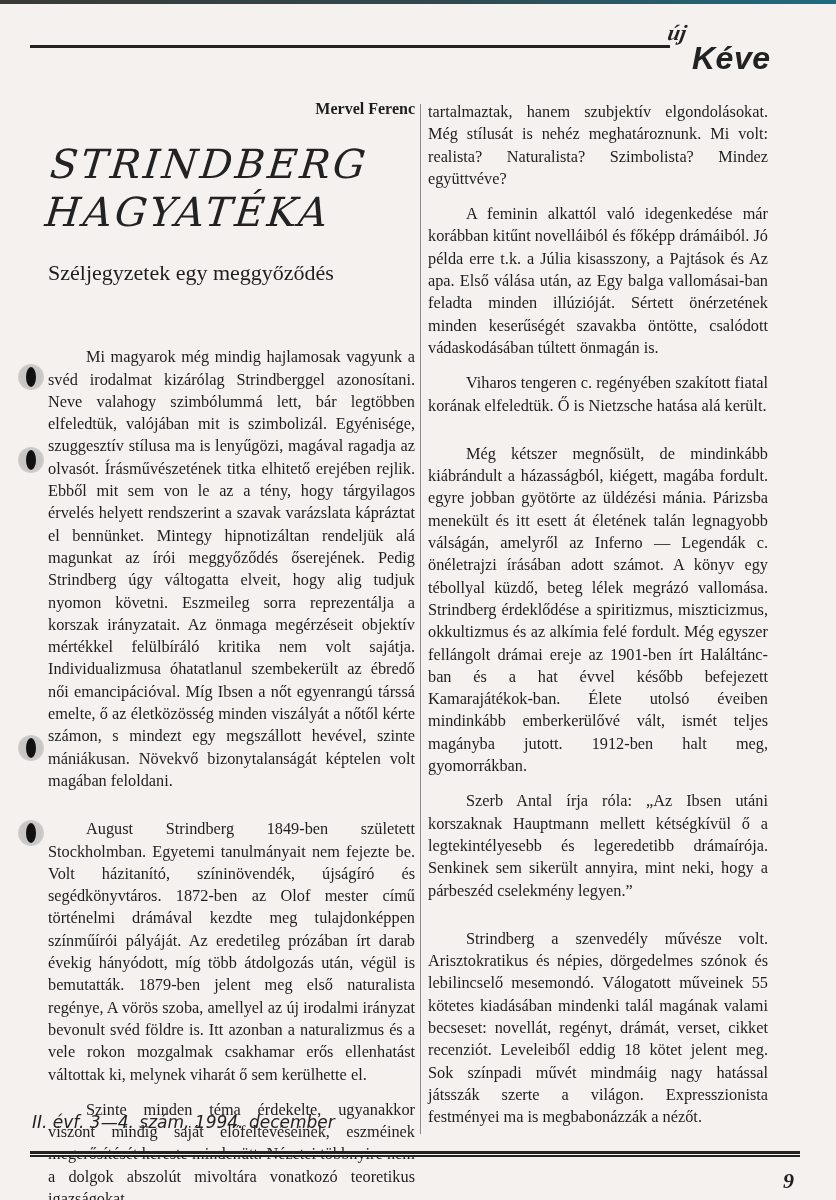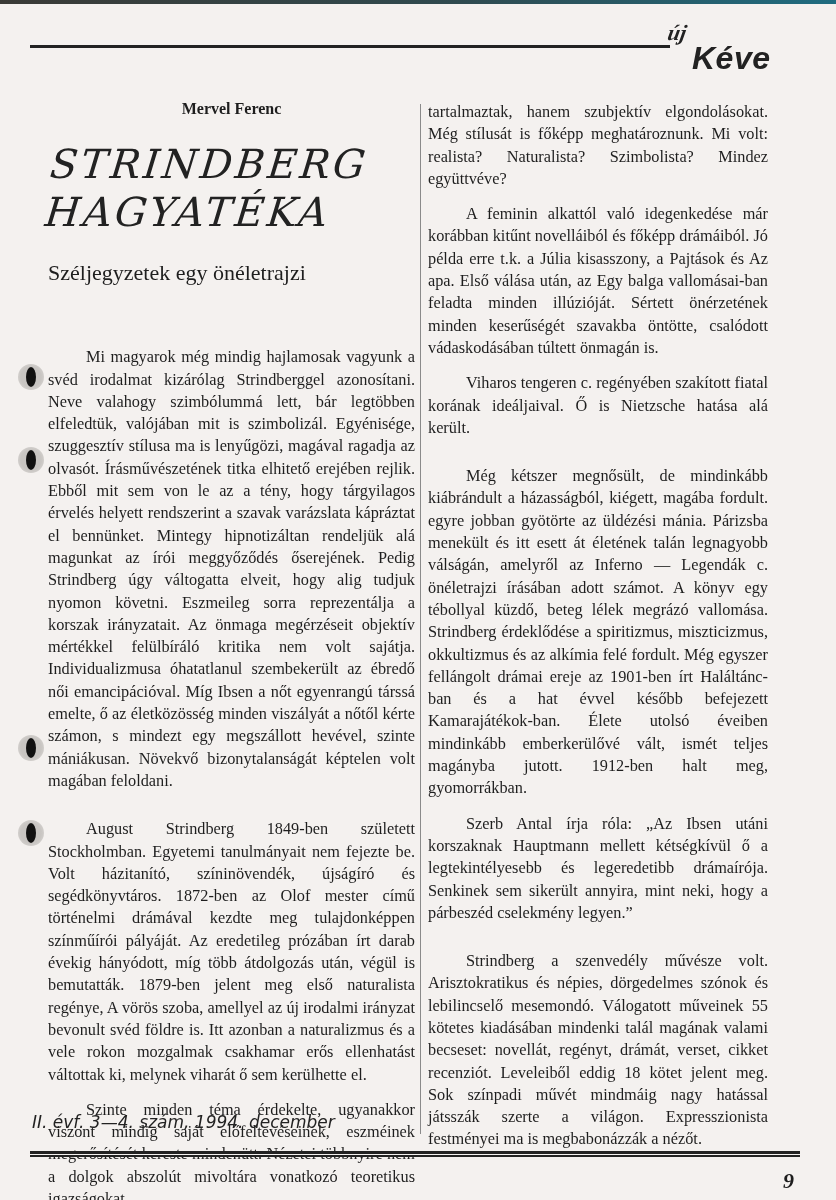--- a/index.html
+++ b/index.html
@@ -35,21 +35,21 @@
     position: absolute; top: 98px;
     font-size: 16.3px; line-height: 22.3px; text-align: justify;
   }
   .col-left { left: 48px; width: 367px; }
   .col-right { left: 428px; width: 340px; top: 101px; }
   .col-divider {
     position: absolute; left: 420px; top: 104px; width: 1px; height: 1030px;
     background: #8a8a8a;
   }
   .author {
-    font-weight: bold; font-size: 16px; margin: 0 0 20px 0; text-align: center;
+    font-weight: bold; font-size: 16px; margin: 0 0 20px 0; text-align: right;
   }
   .title {
     font-family: "DejaVu Serif", serif; font-style: italic;
     font-size: 40px; line-height: 48px; letter-spacing: 3px; color: #222;
     margin: 0 0 24px 0; text-align: left; font-weight: normal;
     transform: skewX(-6deg);
   }
   .subtitle {
     font-size: 22px; margin: 0 0 60px 0; text-align: left; line-height: 26px;
   }
@@ -97,32 +97,32 @@
 <div class="hole" style="top:447px"></div>
 <div class="hole" style="top:735px"></div>
 <div class="hole" style="top:820px"></div>
 
 <div class="col col-left">
   <div class="author">Mervel Ferenc</div>
   <div class="title">
     <div>STRINDBERG</div>
     <div>HAGYATÉKA</div>
   </div>
-  <div class="subtitle">Széljegyzetek egy önéletrajzi</div>
+  <div class="subtitle">Széljegyzetek egy meggyőződés</div>
   <p>Mi magyarok még mindig hajlamosak vagyunk a svéd irodalmat kizárólag Strindberggel azonosítani. Neve valahogy szimbólummá lett, bár legtöbben elfeledtük, valójában mit is szimbolizál. Egyénisége, szuggesztív stílusa ma is lenyűgözi, magával ragadja az olvasót. Írásművészetének titka elhitető erejében rejlik. Ebből mit sem von le az a tény, hogy tárgyilagos érvelés helyett rendszerint a szavak varázslata kápráztat el bennünket. Mintegy hipnotizáltan rendeljük alá magunkat az írói meggyőződés őserejének. Pedig Strindberg úgy váltogatta elveit, hogy alig tudjuk nyomon követni. Eszmeileg sorra reprezentálja a korszak irányzatait. Az önmaga megérzéseit objektív mértékkel felülbíráló kritika nem volt sajátja. Individualizmusa óhatatlanul szembekerült az ébredő női emancipációval. Míg Ibsen a nőt egyenrangú társsá emelte, ő az életközösség minden viszályát a nőtől kérte számon, s mindezt egy megszállott hevével, szinte mániákusan. Növekvő bizonytalanságát képtelen volt magában feloldani.</p>
   <p class="gap-big">August Strindberg 1849-ben született Stockholmban. Egyetemi tanulmányait nem fejezte be. Volt házitanító, színinövendék, újságíró és segédkönyvtáros. 1872-ben az Olof mester című történelmi drámával kezdte meg tulajdonképpen színműírói pályáját. Az eredetileg prózában írt darab évekig hányódott, míg több átdolgozás után, végül is bemutatták. 1879-ben jelent meg első naturalista regénye, A vörös szoba, amellyel az új irodalmi irányzat bevonult svéd földre is. Itt azonban a naturalizmus és a vele rokon mozgalmak csakhamar erős ellenhatást váltottak ki, melynek viharát ő sem kerülhette el.</p>
   <p>Szinte minden téma érdekelte, ugyanakkor viszont mindig saját előfeltevéseinek, eszméinek megerősítését kereste mindenütt. Nézetei többnyire nem a dolgok abszolút mivoltára vonatkozó teoretikus igazságokat</p>
 </div>
 
 <div class="col-divider"></div>
 
 <div class="col col-right">
-  <p style="text-indent:0">tartalmaztak, hanem szubjektív elgondolásokat. Még stílusát is főképp meghatároznunk. Mi volt: realista? Naturalista? Szimbolista? Mindez együttvéve?</p>
+  <p style="text-indent:0">tartalmaztak, hanem szubjektív elgondolásokat. Még stílusát is nehéz meghatároznunk. Mi volt: realista? Naturalista? Szimbolista? Mindez együttvéve?</p>
   <p>A feminin alkattól való idegenkedése már korábban kitűnt novelláiból és főképp drámáiból. Jó példa erre t.k. a Júlia kisasszony, a Pajtások és Az apa. Első válása után, az Egy balga vallomásai-ban feladta minden illúzióját. Sértett önérzetének minden keserűségét szavakba öntötte, csalódott vádaskodásában túltett önmagán is.</p>
-  <p>Viharos tengeren c. regényében szakított fiatal korának ideáljaival. Ő is Nietzsche hatása alá került.</p>
+  <p>Viharos tengeren c. regényében szakított fiatal korának elfeledtük. Ő is Nietzsche hatása alá került.</p>
   <p class="gap-top">Még kétszer megnősült, de mindinkább kiábrándult a házasságból, kiégett, magába fordult. egyre jobban gyötörte az üldézési mánia. Párizsba menekült és itt esett át életének talán legnagyobb válságán, amelyről az Inferno — Legendák c. önéletrajzi írásában adott számot. A könyv egy tébollyal küzdő, beteg lélek megrázó vallomása. Strindberg érdeklődése a spiritizmus, miszticizmus, okkultizmus és az alkímia felé fordult. Még egyszer fellángolt drámai ereje az 1901-ben írt Haláltánc-ban és a hat évvel később befejezett Kamarajátékok-ban. Élete utolsó éveiben mindinkább emberkerülővé vált, ismét teljes magányba jutott. 1912-ben halt meg, gyomorrákban.</p>
   <p>Szerb Antal írja róla: „Az Ibsen utáni korszaknak Hauptmann mellett kétségkívül ő a legtekintélyesebb és legeredetibb drámaírója. Senkinek sem sikerült annyira, mint neki, hogy a párbeszéd cselekmény legyen.”</p>
   <p class="gap-top">Strindberg a szenvedély művésze volt. Arisztokratikus és népies, dörgedelmes szónok és lebilincselő mesemondó. Válogatott műveinek 55 kötetes kiadásában mindenki talál magának valami becseset: novellát, regényt, drámát, verset, cikket recenziót. Leveleiből eddig 18 kötet jelent meg. Sok színpadi művét mindmáig nagy hatással játsszák szerte a világon. Expresszionista festményei ma is megbabonázzák a nézőt.</p>
 
 </div>
 
 <div class="footer-rule"></div>
 <div class="footer-issue">II. évf. 3—4. szám, 1994. december</div>
 <div class="page-number">9</div>
 

